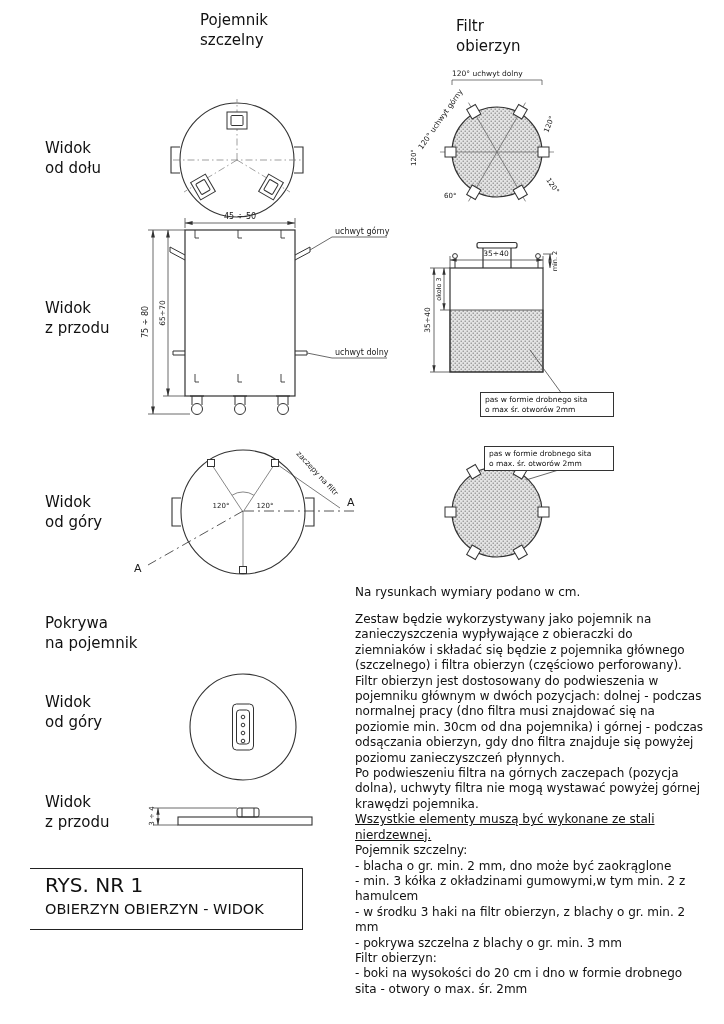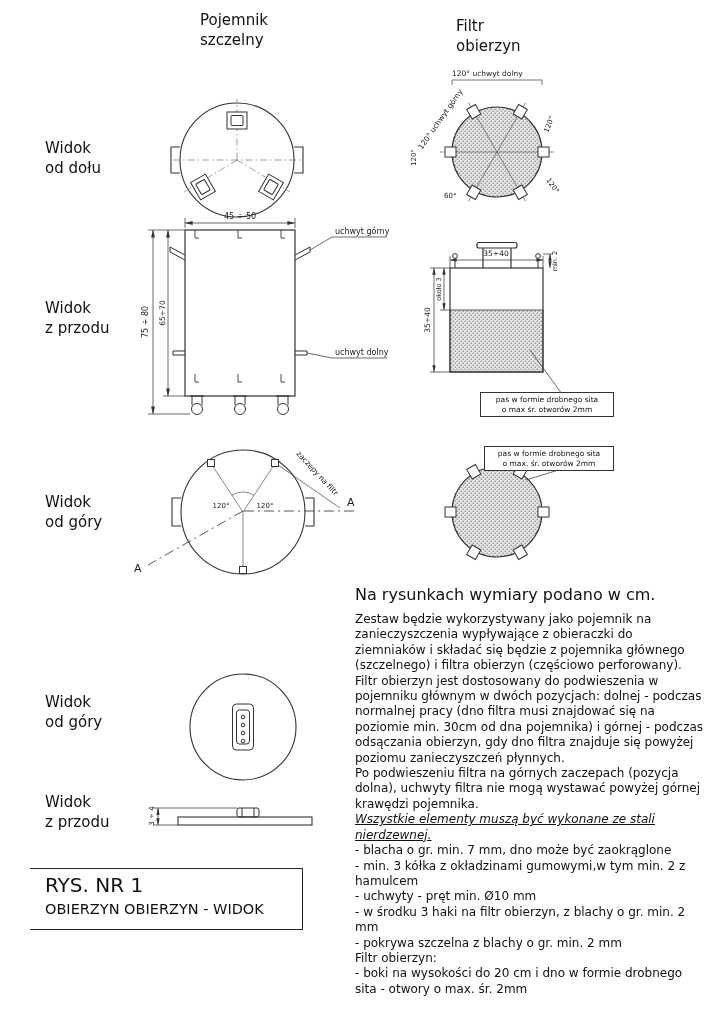--- a/index.html
+++ b/index.html
@@ -4,25 +4,25 @@
 <style>
   *{margin:0;padding:0;box-sizing:border-box}
   body{background:#fff}
   .sheet{position:relative;width:724px;height:1024px;background:#ffffff;
          font-family:"DejaVu Sans",sans-serif;color:#111;overflow:hidden}
   .hdr{position:absolute;font-size:15px;line-height:20px;white-space:nowrap}
   .hdr span{display:block}
   svg.dwg{position:absolute;overflow:visible}
   svg.dwg text{font-family:"DejaVu Sans",sans-serif;fill:#1a1a1a}
   .callout{position:absolute;border:1px solid #333;background:#fff;font-size:7.5px;
-           line-height:9.5px;padding:2px 4px;text-align:center;white-space:nowrap}
+           line-height:9.5px;padding:2px 4px;white-space:nowrap}
   .callout span{display:block}
-  .note{position:absolute;font-size:16px;white-space:nowrap}
+  .note{position:absolute;font-size:12px;white-space:nowrap}
   .desc{position:absolute;font-size:12px;line-height:15.4px}
-  .desc .req{font-style:italic;text-decoration:underline}
+  .desc .req{text-decoration:underline}
   .titleblock{position:absolute;left:30px;top:868px;width:273px;height:62px;
               border-top:1.5px solid #222;border-right:1.5px solid #222;
               border-bottom:1.5px solid #222;padding:3px 0 0 15px}
   .tb-num{font-size:20px;line-height:27px}
   .tb-title{font-size:14.5px;line-height:20px}
 </style>
 </head>
 <body>
 
 <div class="sheet">
@@ -40,20 +40,24 @@
     <span>Widok</span>
     <span>od dołu</span>
   </div>
   <div class="hdr" style="left:45px;top:298px">
     <span>Widok</span>
     <span>z przodu</span>
   </div>
   <div class="hdr" style="left:45px;top:492px">
     <span>Widok</span>
     <span>od góry</span>
+  </div>
+  <div class="hdr" style="left:45px;top:613px">
+    <span>Pokrywa</span>
+    <span>na pojemnik</span>
   </div>
   <div class="hdr" style="left:45px;top:692px">
     <span>Widok</span>
     <span>od góry</span>
   </div>
   <div class="hdr" style="left:45px;top:792px">
     <span>Widok</span>
     <span>z przodu</span>
   </div>
 
@@ -311,25 +315,25 @@
     <span>o max. śr. otworów 2mm</span>
   </div>
 
   <div class="note" style="left:355px;top:585px">Na rysunkach wymiary podano w cm.</div>
 
   <div class="desc" style="left:355px;top:612px;width:352px">
     <div>Zestaw będzie wykorzystywany jako pojemnik na zanieczyszczenia wypływające z obieraczki do ziemniaków i składać się będzie z pojemnika głównego (szczelnego) i filtra obierzyn (częściowo perforowany).</div>
     <div>Filtr obierzyn jest dostosowany do podwieszenia w pojemniku głównym w dwóch pozycjach: dolnej - podczas normalnej pracy (dno filtra musi znajdować się na poziomie min. 30cm od dna pojemnika) i górnej - podczas odsączania obierzyn, gdy dno filtra znajduje się powyżej poziomu zanieczyszczeń płynnych.</div>
     <div>Po podwieszeniu filtra na górnych zaczepach (pozycja dolna), uchwyty filtra nie mogą wystawać powyżej górnej krawędzi pojemnika.</div>
     <div class="req">Wszystkie elementy muszą być wykonane ze stali nierdzewnej.</div>
-    <div>- blacha o gr. min. 7 mm, dno może być zaokrąglone</div>
+    <div>Pojemnik szczelny:</div>
+    <div>- blacha o gr. min. 2 mm, dno może być zaokrąglone</div>
     <div>- min. 3 kółka z okładzinami gumowymi,w tym min. 2 z hamulcem</div>
-    <div>- uchwyty - pręt min. Ø10 mm</div>
     <div>- w środku 3 haki na filtr obierzyn, z blachy o gr. min.  2 mm</div>
-    <div>- pokrywa szczelna z blachy o gr. min. 2 mm</div>
+    <div>- pokrywa szczelna z blachy o gr. min. 3 mm</div>
     <div>Filtr obierzyn:</div>
     <div>- boki na wysokości do 20 cm i dno w formie drobnego sita - otwory o max. śr. 2mm</div>
 
   </div>
 
   <div class="titleblock">
     <div class="tb-num">RYS. NR 1</div>
     <div class="tb-title">OBIERZYN OBIERZYN - WIDOK</div>
   </div>
 

